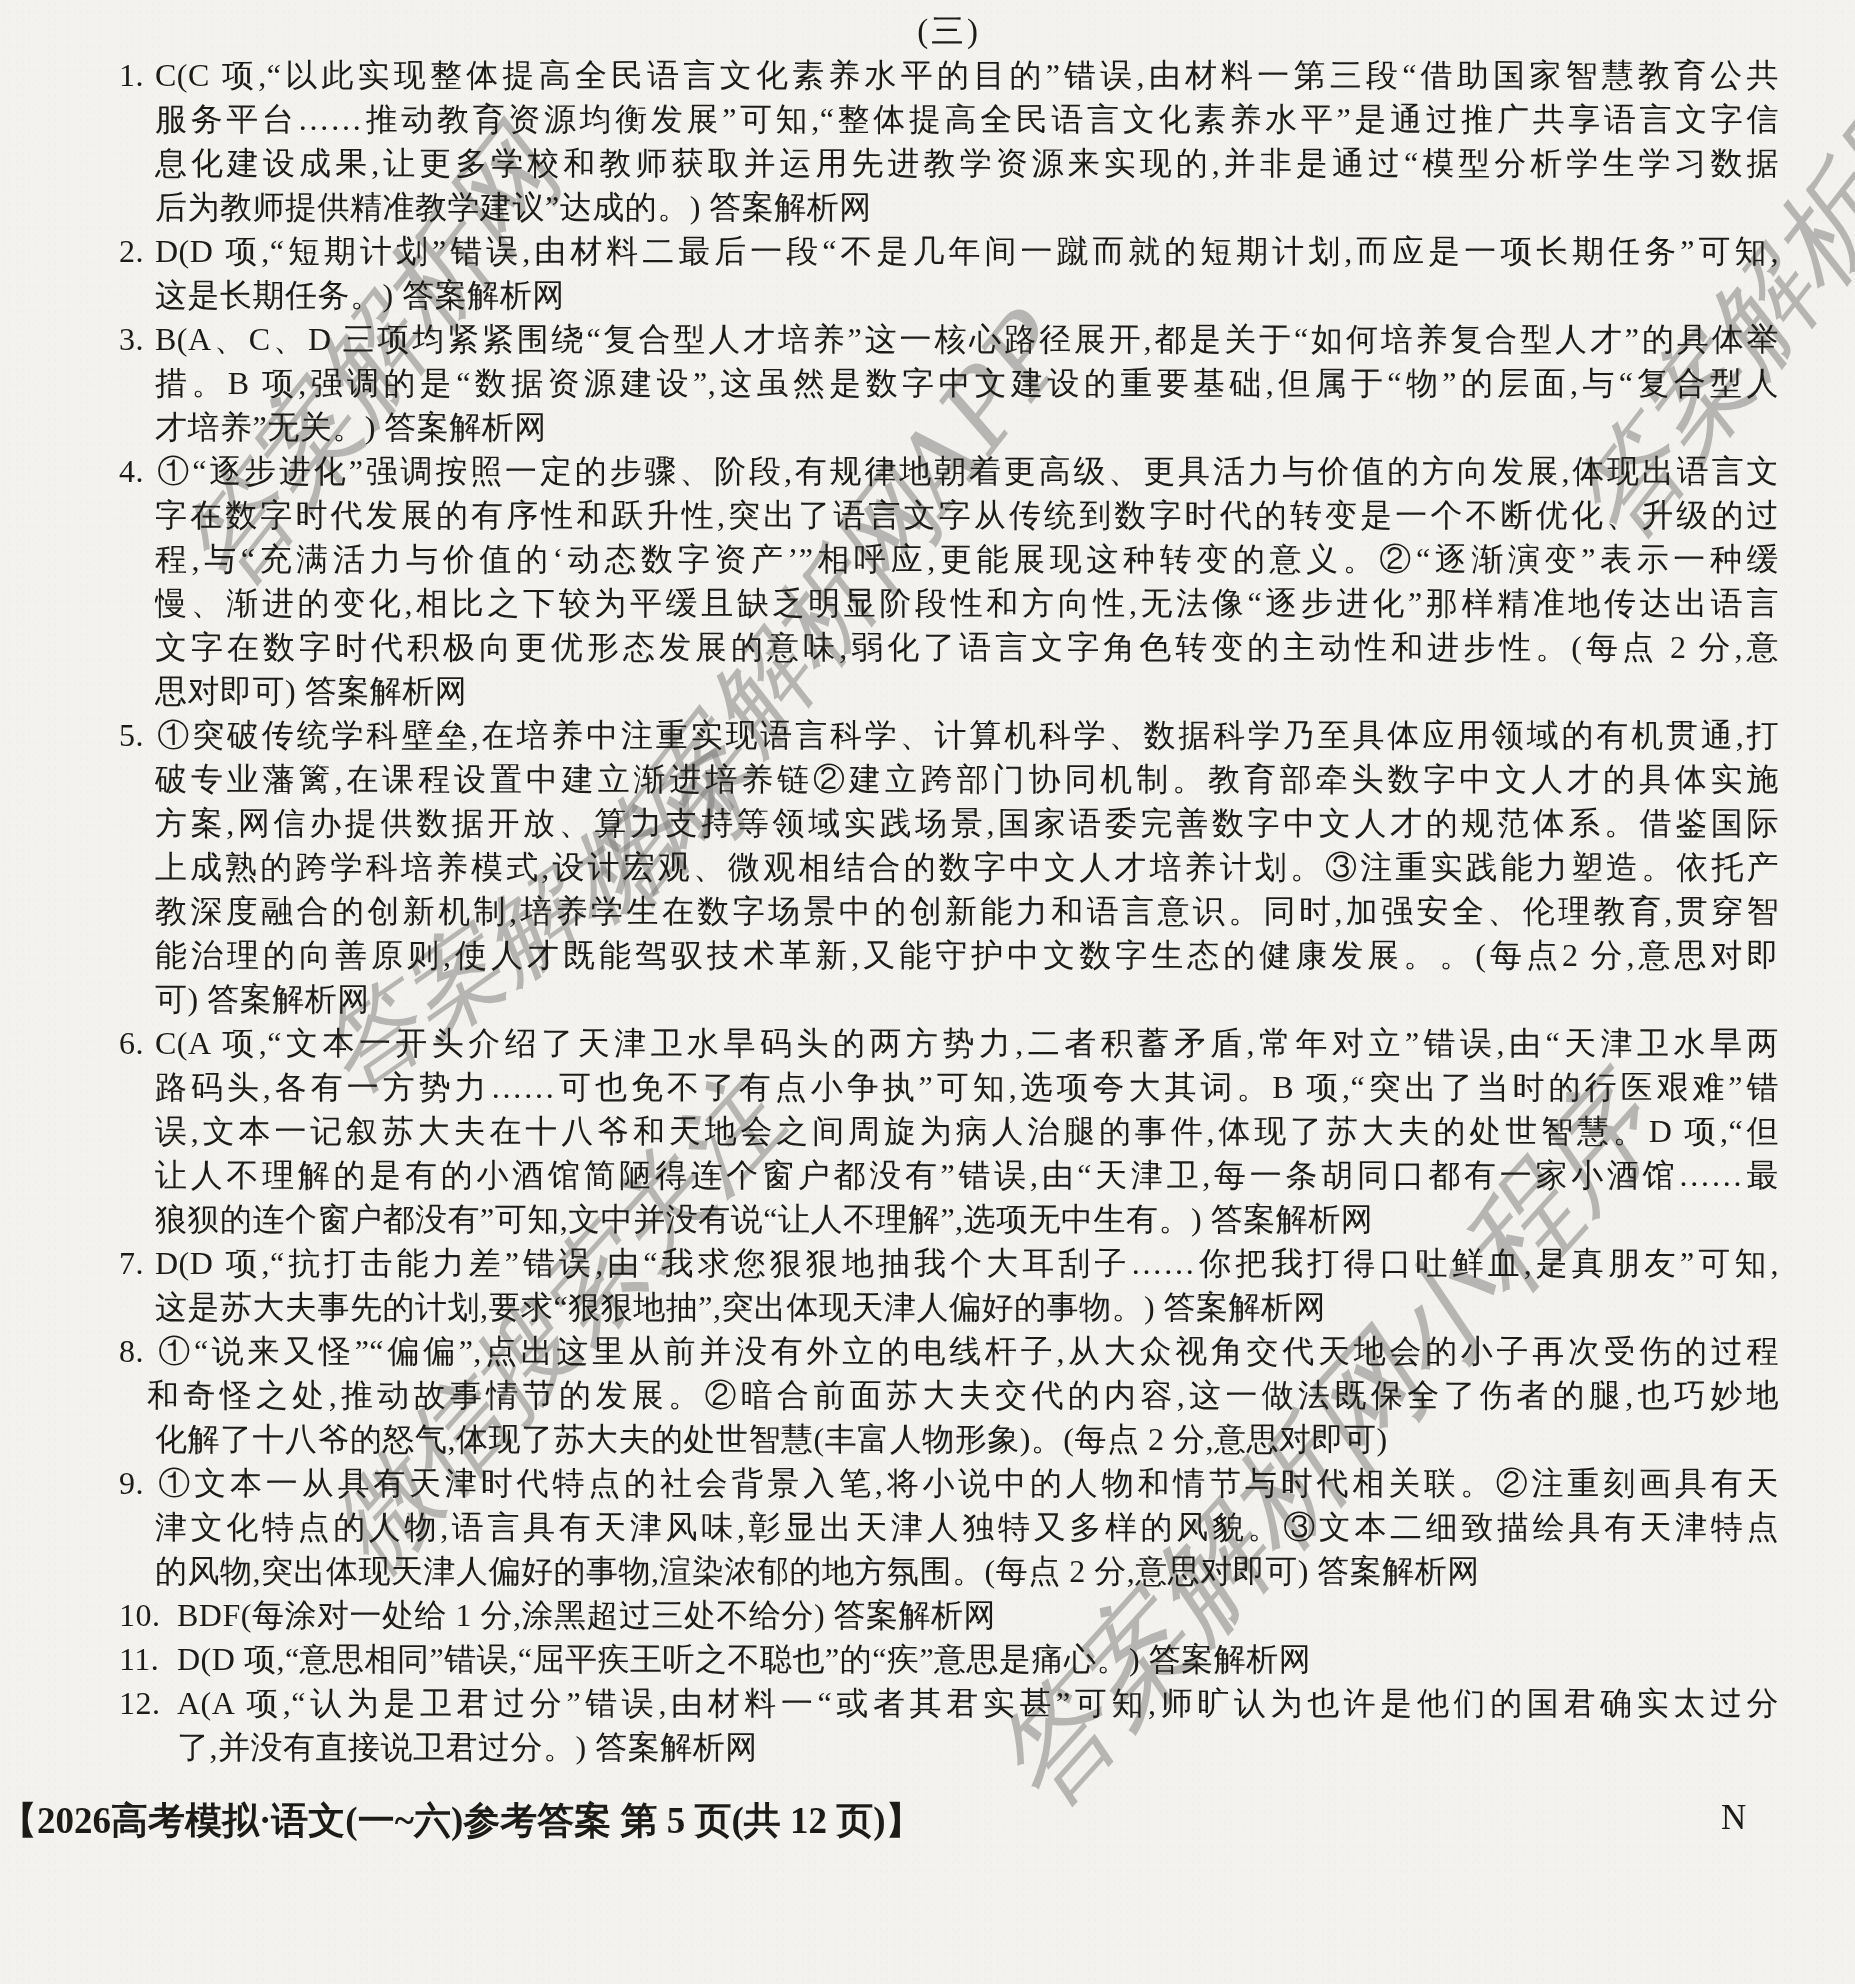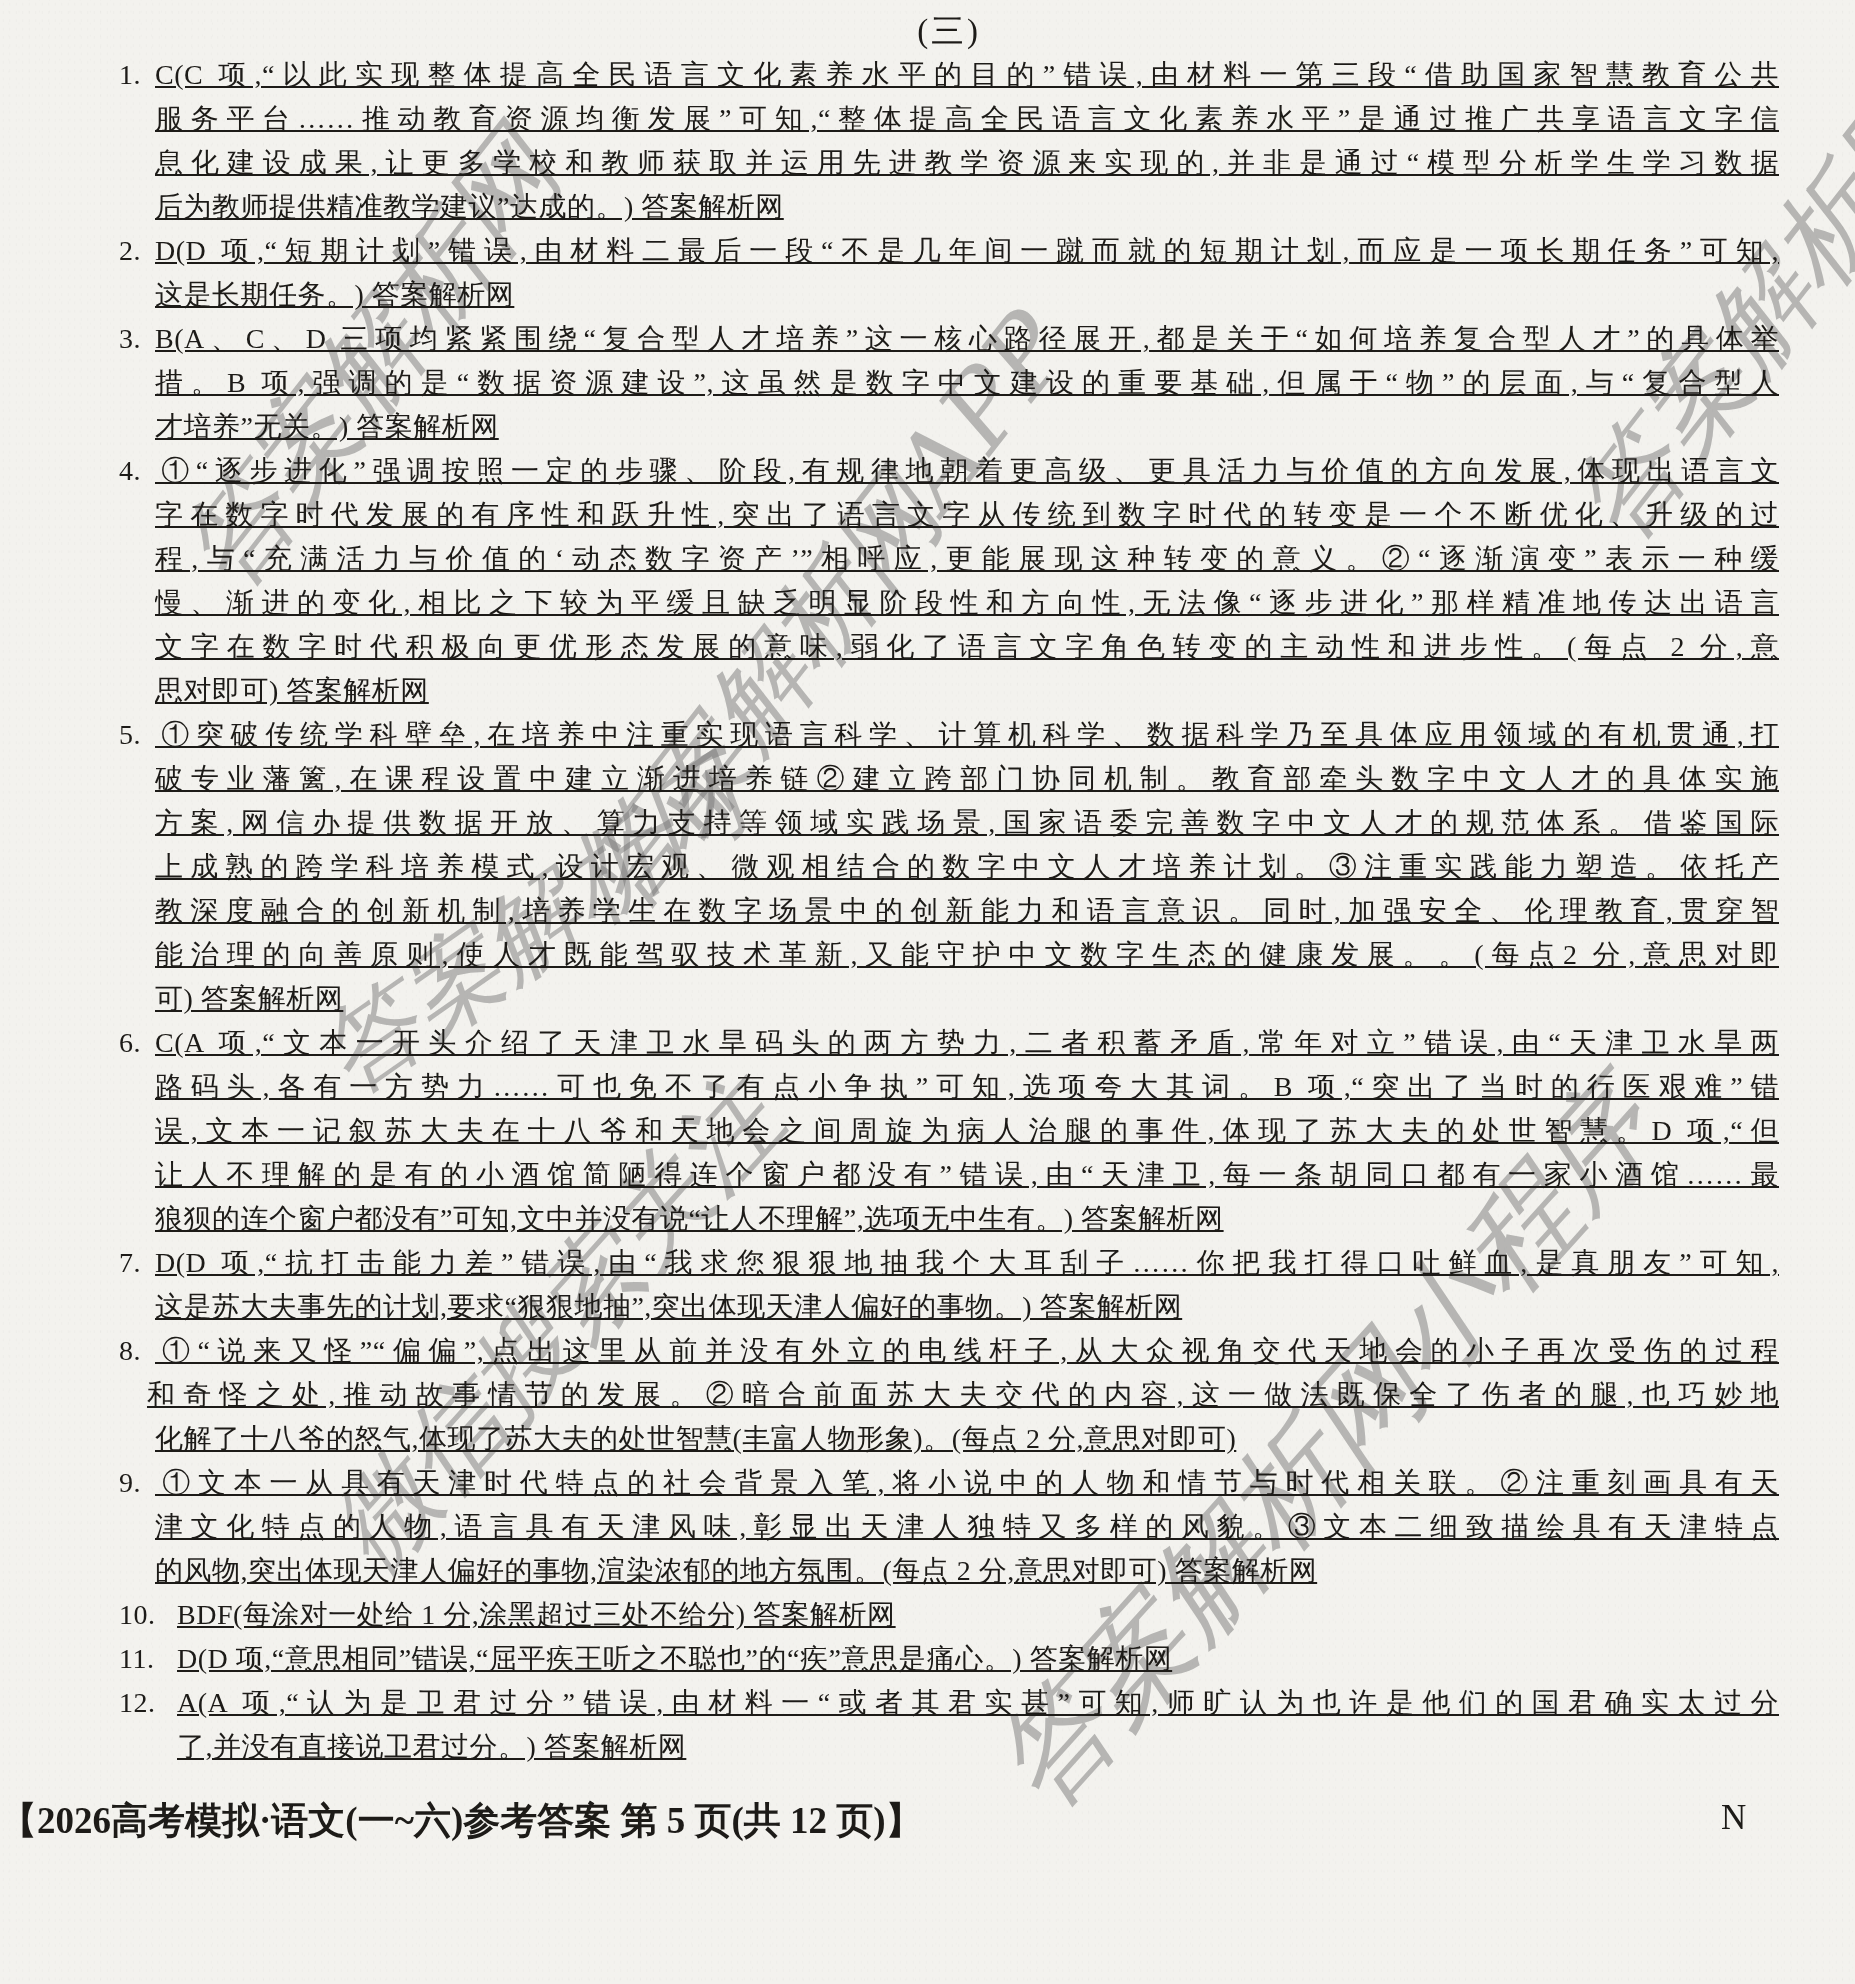--- a/index.html
+++ b/index.html
@@ -36,28 +36,27 @@
     position:absolute;left:119px;top:9.3px;width:1660px;z-index:2;
   }
   .title{
     text-align:center;
     font-size:33px;
     line-height:44px;
     letter-spacing:2.8px;
   }
   .answer{margin:0;padding:0;}
   .line{
-    font-size:28px;
+    font-size:32px;
     line-height:44px;
     height:44px;
     text-align:justify;
     text-align-last:justify;
     letter-spacing:0.5px;
     overflow:hidden;
-    text-decoration:underline;
   }
   .line.last{
     text-align-last:left;
   }
   .num{display:inline-block;}
   .footer{
     position:absolute;
     top:1796px;left:0;width:1855px;
     text-align:left;
     padding-right:111px;

